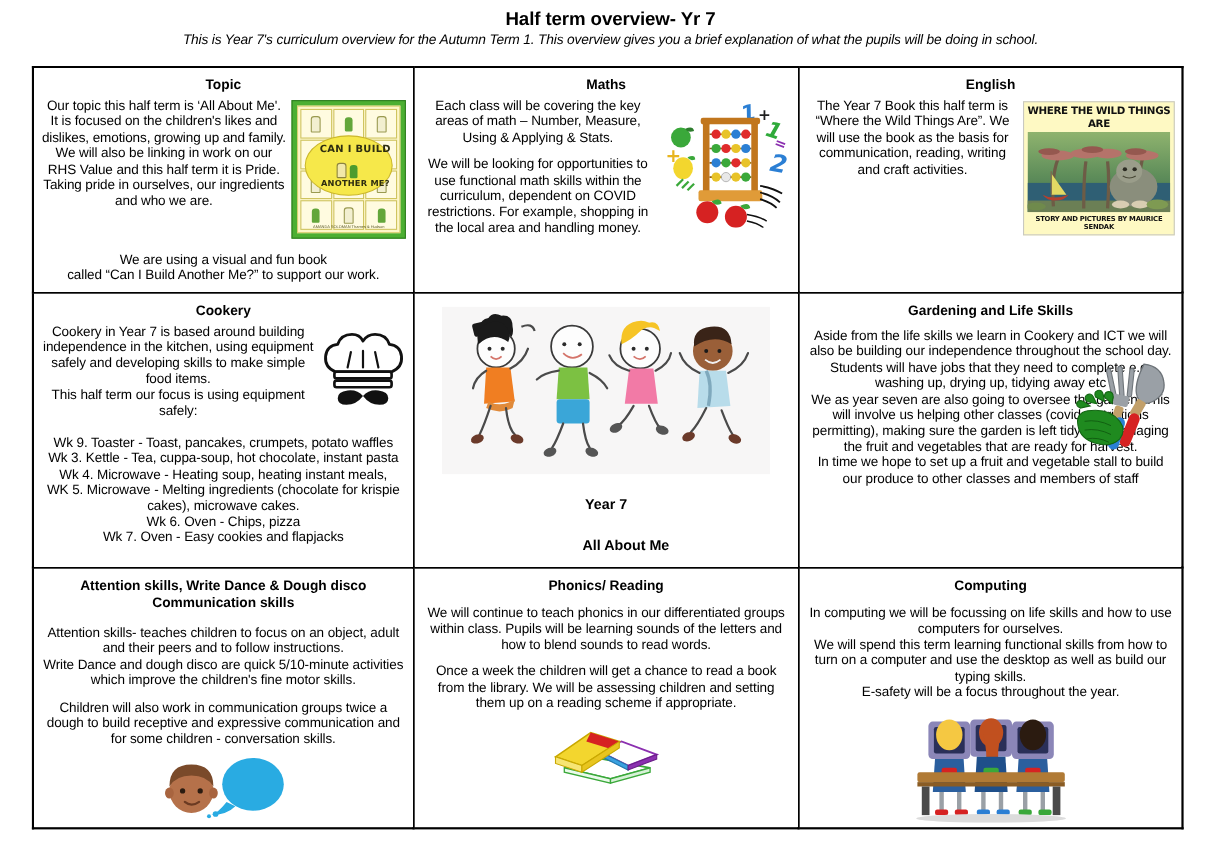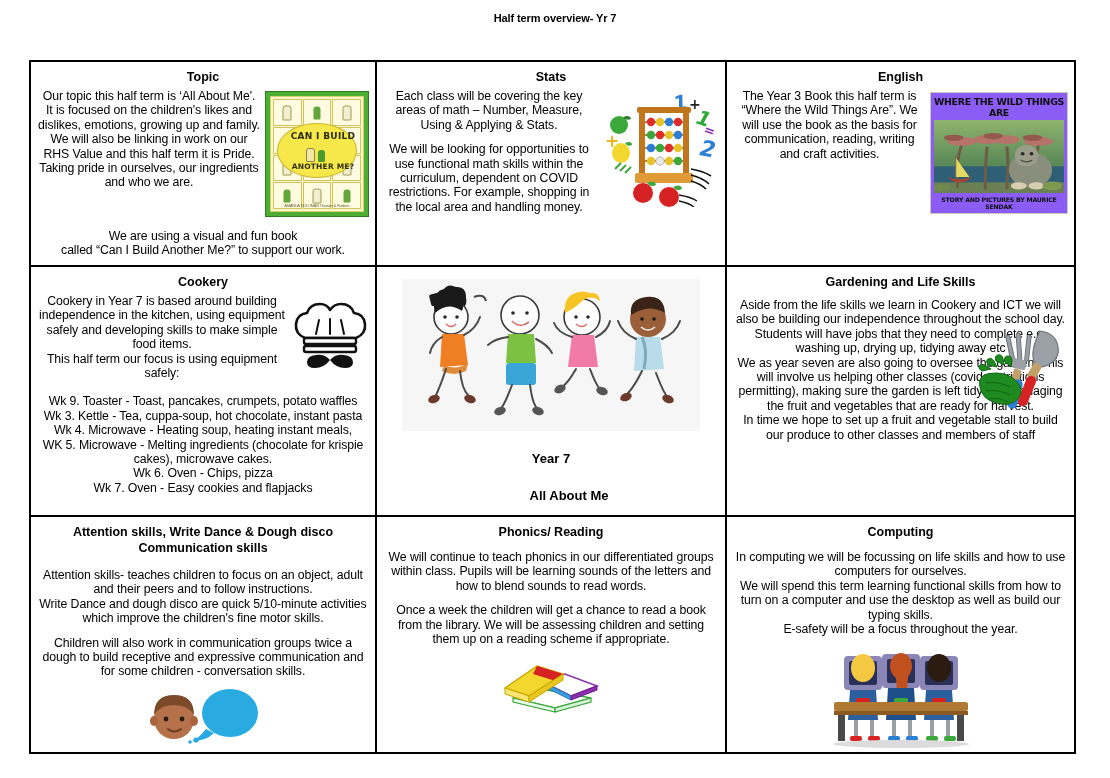--- a/index.html
+++ b/index.html
@@ -20,21 +20,21 @@
     height: 778px;
     box-sizing: border-box;
   }
 
   
   .doc-header {
     padding-top: 10px;
     text-align: center;
   }
   .doc-title {
-    font-size: 11px;
+    font-size: 17px;
     font-weight: bold;
     line-height: 16px;
     letter-spacing: -0.1px;
   }
   .doc-subtitle {
     font-size: 12.5px;
     font-style: italic;
     line-height: 17px;
     letter-spacing: -0.15px;
     margin-top: 2px;
@@ -182,21 +182,21 @@
     z-index: 4;
   }
 
   
   .math-art { width: 120px; height: 118px; position: relative; margin-top: 0; }
 
   
   .book-wild {
     width: 138px;
     height: 122px;
-    background: #8b5cf6;
+    background: #fef9c3;
     border: 1px solid #c9c9c0;
     box-sizing: border-box;
     margin-top: 3px;
     display: flex;
     flex-direction: column;
   }
   .wild-title {
     text-align: center;
     font-weight: bold;
     font-size: 9.4px;
@@ -255,20 +255,21 @@
   .books-art { width: 104px; height: 60px; margin: 8px auto 0 auto; display: block; }
   .computing-art { width: 150px; height: 106px; margin: 6px auto 0 auto; display: block; }
 </style>
 </head>
 <body>
 
 <div class="page">
 
   <div class="doc-header">
     <div class="doc-title">Half term overview- Yr 7</div>
+    <div class="doc-subtitle">This is Year 7's curriculum overview for the Autumn Term 1. This overview gives you a brief explanation of what the pupils will be doing in school.</div>
   </div>
 
   <table class="grid">
     <colgroup>
       <col class="col-a">
         <col class="col-b">
         <col class="col-c">
     </colgroup>
 
     <tbody>
@@ -342,21 +343,21 @@
           </div>
           <div class="cell-body" style="margin-top:12px;">
             <p>We are using a visual and fun book</p>
             <p>called “Can I Build Another Me?” to support our work.</p>
           </div>
         </div>
       </td>
 
       <td>
         <div class="cell-inner">
-          <div class="cell-title">Stats</div>
+          <div class="cell-title">Maths</div>
           <div class="with-art">
             <div class="text-col">
               <div class="cell-body">
                 <p>Each class will be covering the key areas of math – Number, Measure, Using &amp; Applying &amp; Stats.</p>
                 <div class="gap"></div>
                 <p>We will be looking for opportunities to use functional math skills within the curriculum, dependent on COVID restrictions.  For example, shopping in the local area and handling money.</p>
               </div>
             </div>
             <div class="art-col">
               
@@ -429,21 +430,21 @@
           </div>
         </div>
       </td>
 
       <td>
         <div class="cell-inner">
           <div class="cell-title">English</div>
           <div class="with-art">
             <div class="text-col">
               <div class="cell-body">
-                <p>The Year 3 Book this half term is “Where the Wild Things Are”.  We will use the book as the basis for communication, reading, writing and craft activities.</p>
+                <p>The Year 7 Book this half term is “Where the Wild Things Are”.  We will use the book as the basis for communication, reading, writing and craft activities.</p>
               </div>
             </div>
             <div class="art-col">
 
               <div class="book-wild">
                 <div class="wild-title">WHERE THE WILD THINGS ARE</div>
                 <div class="wild-pic">
                   <svg viewBox="0 0 132 82" preserveAspectRatio="none" style="width:100%;height:100%;display:block;">
                     <defs>
                       <linearGradient id="wsky" x1="0" y1="0" x2="0" y2="1">

